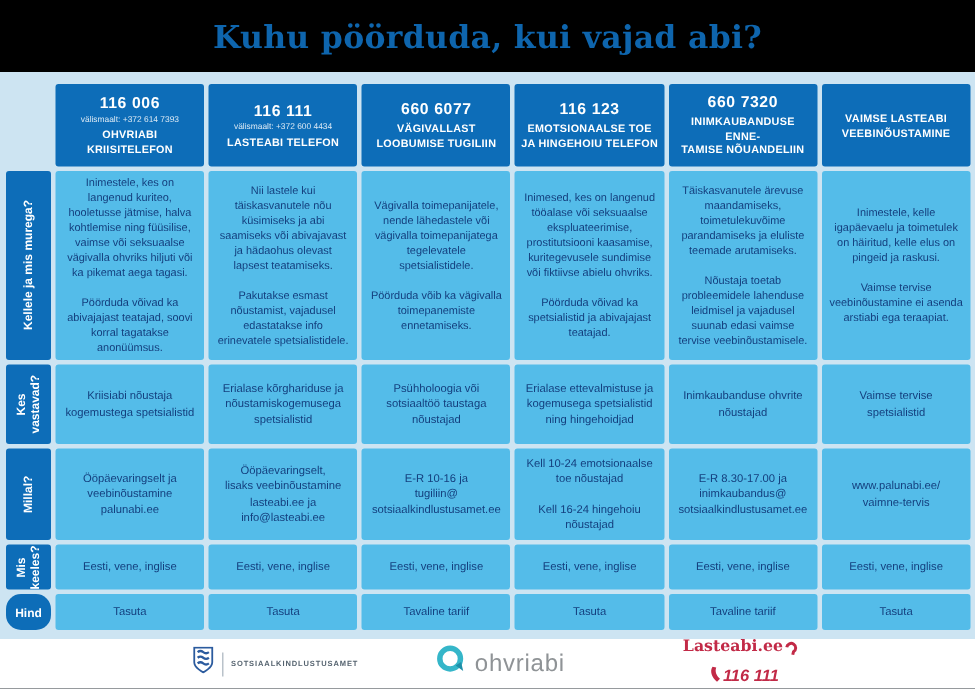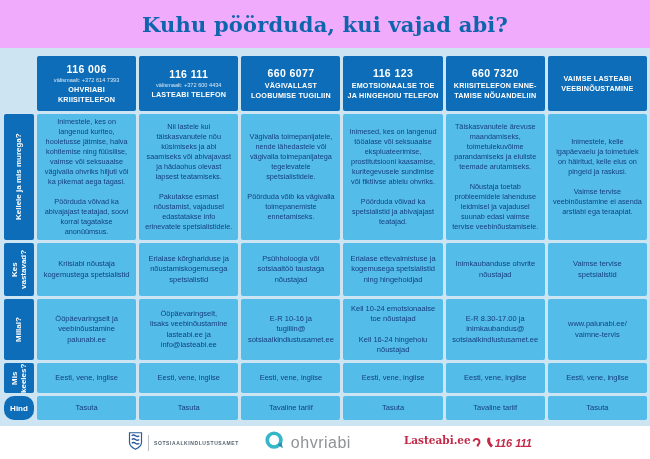--- a/index.html
+++ b/index.html
@@ -1,19 +1,19 @@
 <!DOCTYPE html>
 <html><head>
 <meta charset="utf-8">
 <style>
   html,body{margin:0;padding:0;}
   .page{
     position:relative;
     width:650px;height:459px;
-    background:#f0abfc;
+    background:#000000;
     font-family:"Liberation Sans", sans-serif;
     overflow:hidden;
   }
   .title{
     height:48px;
     display:flex;align-items:center;justify-content:center;
     font-family:"DejaVu Serif", serif;
     font-weight:bold;
     font-size:21px;
     color:#0e65ad;
@@ -71,21 +71,21 @@
     display:flex;align-items:center;justify-content:space-between;
     box-sizing:border-box;
     padding:0 118px 0 128px;
   }
   .logo{display:flex;align-items:center;gap:5px;}
   .ska-text{
     font-size:5px;letter-spacing:0.6px;color:#55636f;font-weight:bold;
   }
   .ska-sep{width:1px;height:16px;background:#b9c2ca;}
   .ohvriabi-text{font-size:16px;color:#8f9396;letter-spacing:0.5px;}
-  .lasteabi{display:flex;flex-direction:row;align-items:center;line-height:1;margin-left:28px;}
+  .lasteabi{display:flex;flex-direction:column;align-items:center;line-height:1;margin-left:28px;}
   .lasteabi-top{display:flex;align-items:flex-start;gap:1px;}
   .lasteabi-name{font-size:10.5px;font-weight:bold;color:#c22a47;font-family:"DejaVu Serif", serif;}
   .lasteabi-bottom{display:flex;align-items:center;gap:2px;margin-top:1px;margin-left:4px;}
   .lasteabi-phone{font-size:11px;font-weight:bold;color:#c22a47;font-style:italic;}
 </style>
 </head>
 <body>
 
 <div class="page">
 
@@ -111,21 +111,21 @@
         <div class="hname">VÄGIVALLAST
 LOOBUMISE TUGILIIN</div>
       </div>
       <div class="hcell">
         <div class="hnum">116 123</div>
         <div class="hname">EMOTSIONAALSE TOE
 JA HINGEHOIU TELEFON</div>
       </div>
       <div class="hcell">
         <div class="hnum">660 7320</div>
-        <div class="hname">KRIISITELEFON ENNE-
+        <div class="hname">INIMKAUBANDUSE ENNE-
 TAMISE NÕUANDELIIN</div>
       </div>
       <div class="hcell">
         <div class="hname">VAIMSE LASTEABI
 VEEBINÕUSTAMINE</div>
       </div>
 
       <div class="side vert">Kellele ja mis murega?</div>
       <div class="cell">Inimestele, kes on langenud kuriteo, hooletusse jätmise, halva kohtlemise ning füüsilise, vaimse või seksuaalse vägivalla ohvriks hiljuti või ka pikemat aega tagasi.
 

